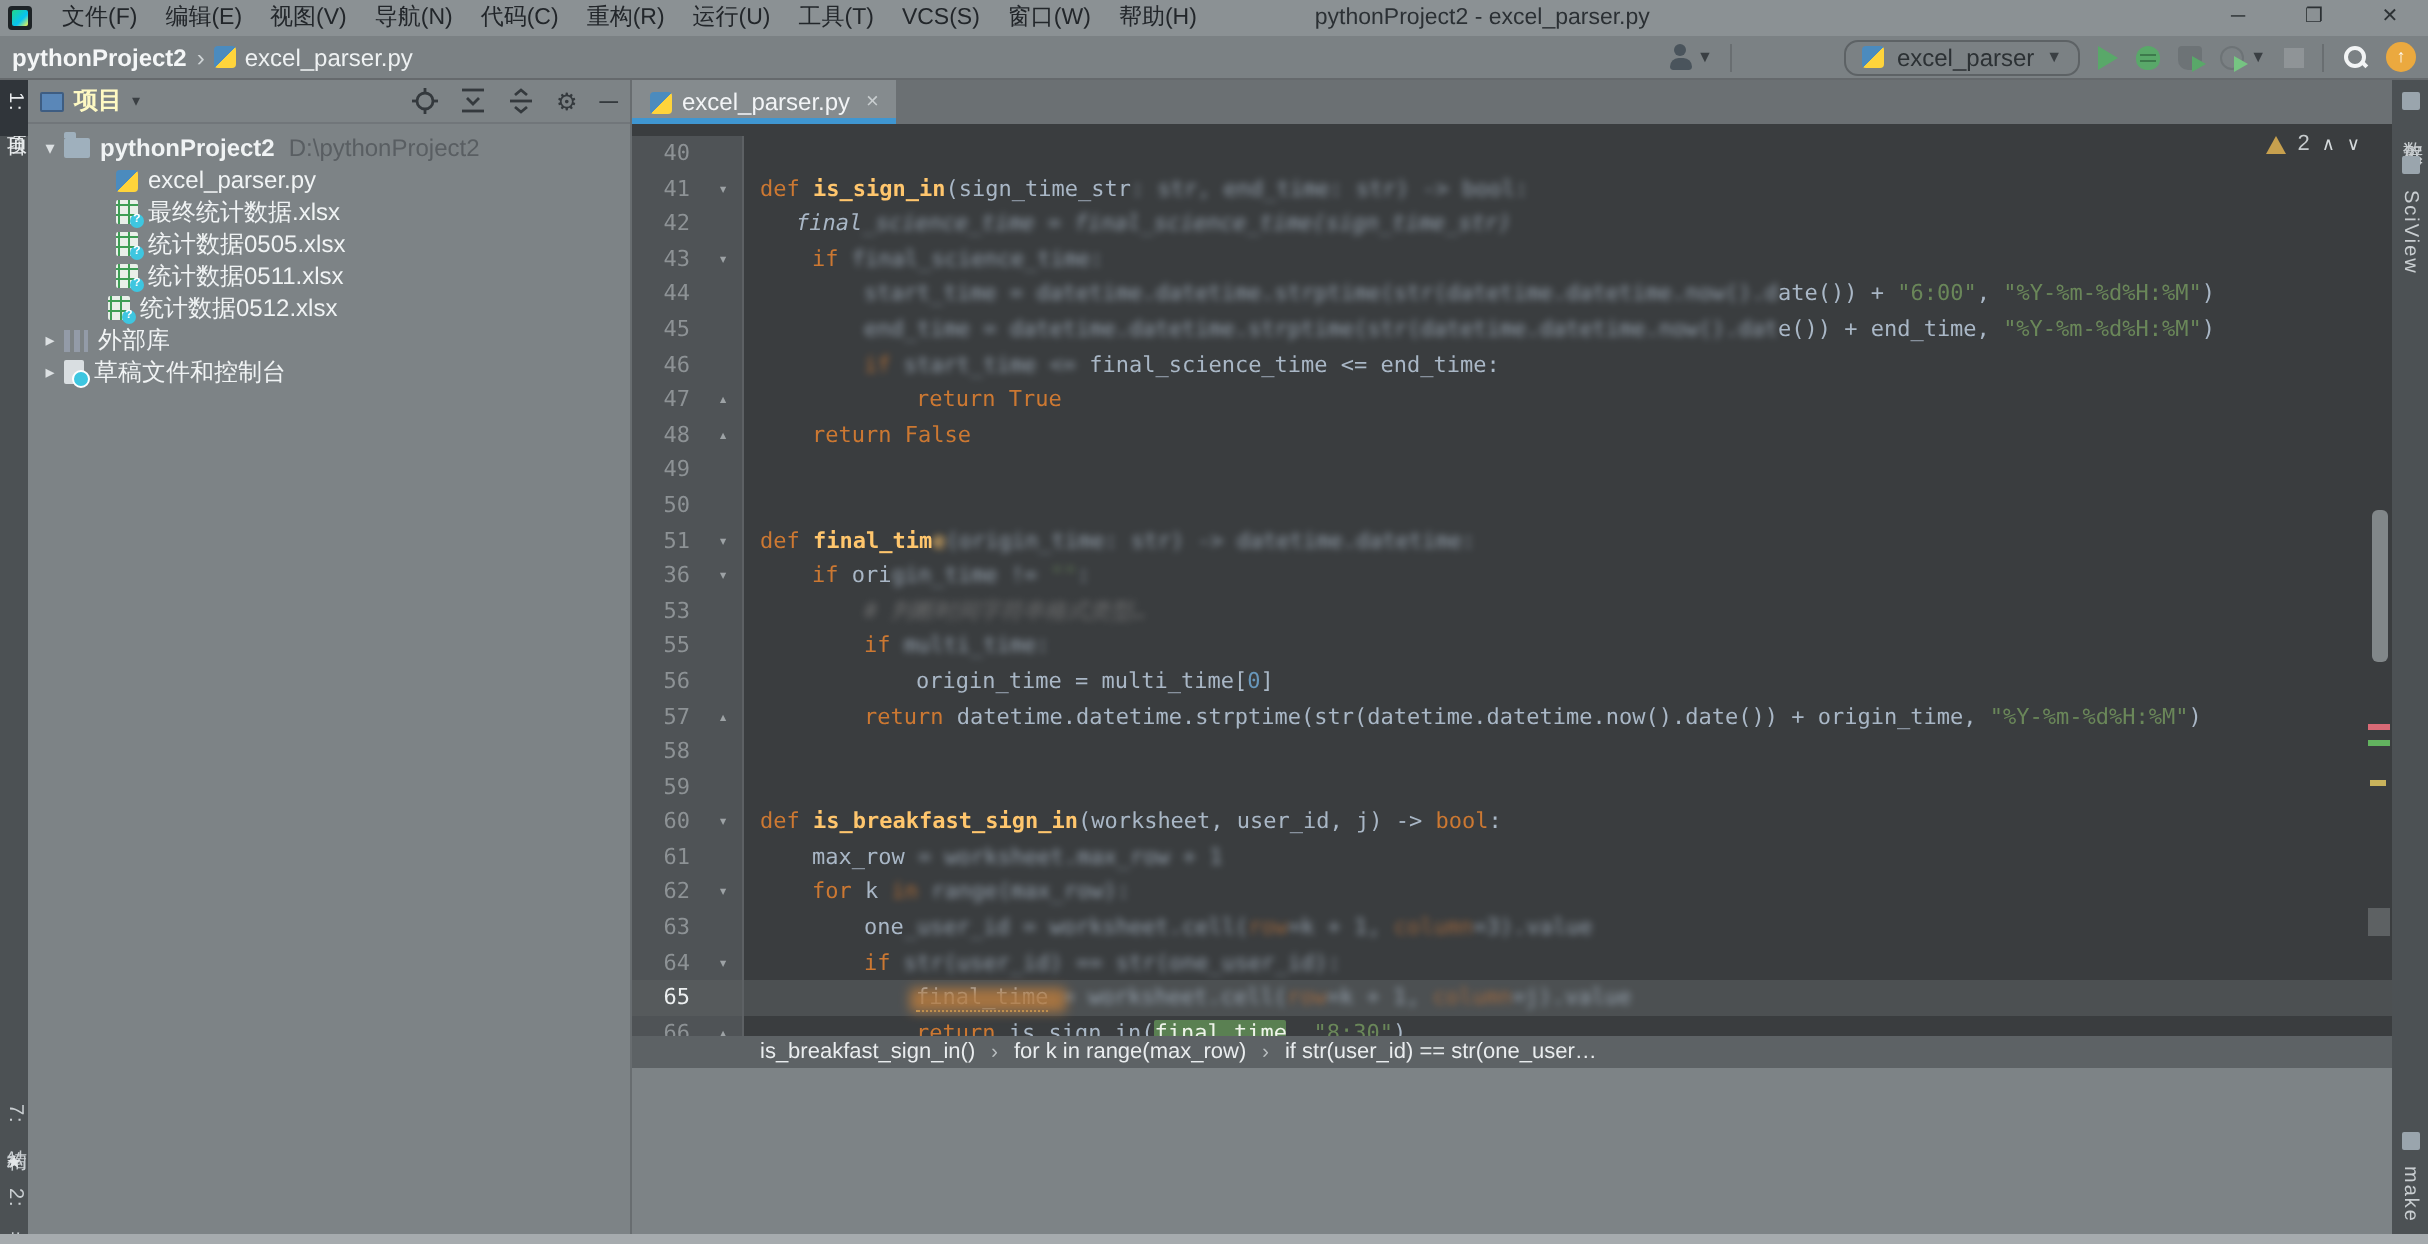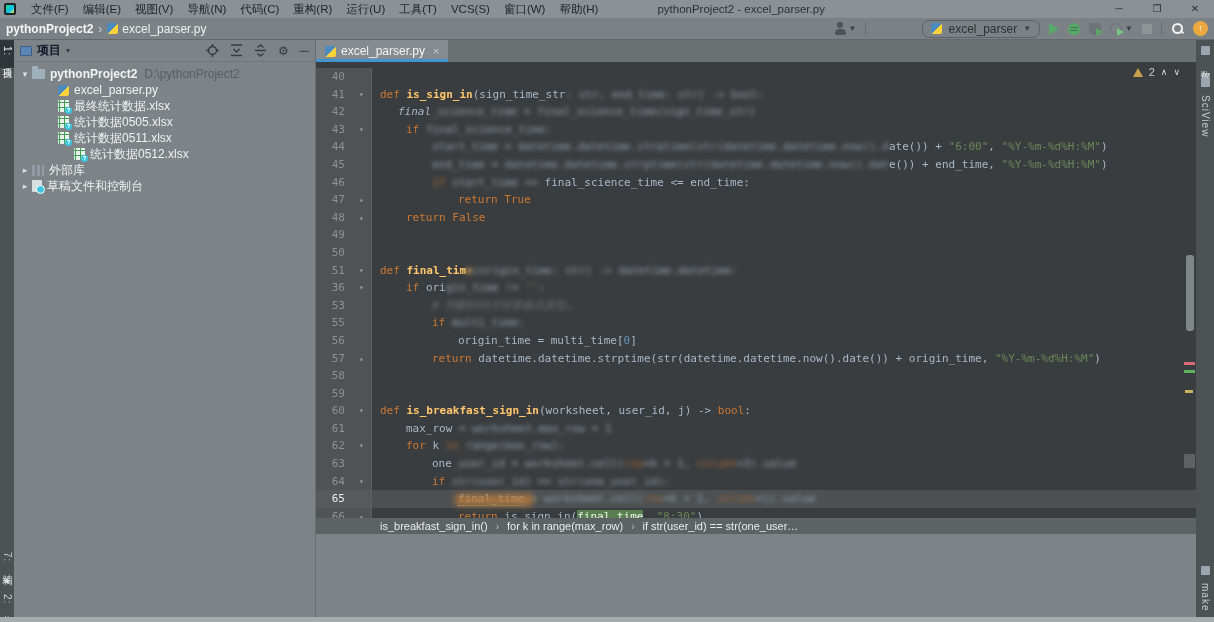--- a/index.html
+++ b/index.html
@@ -49,21 +49,21 @@
   .leftbar { width:14px; background:#4c5154; display:flex; flex-direction:column; align-items:center; color:#c9ced1; font-size:10px; }
   .vlabel { writing-mode:vertical-rl; text-orientation:mixed; padding:6px 0; white-space:nowrap; letter-spacing:1px; }
   .vlabel.active { background:#30353a; color:#e8ebed; }
   .lb-bottom { margin-top:auto; display:flex; flex-direction:column; align-items:center; }
   .star { font-size:9px; color:#e4e7e9; padding:2px 0; }
 
   
   .project { width:302px; background:#7d8386; display:flex; flex-direction:column; border-right:1px solid #686d70; }
   .proj-header { height:22px; display:flex; align-items:center; padding:0 6px; font-size:12px; color:#1f2428; border-bottom:1px solid #71767a; }
   .pp-ico { width:12px; height:10px; background:#5a87b8; border:1px solid #3e5d82; border-radius:1px; margin-right:5px; }
-  .proj-title { font-weight:bold; color:#0f172a; }
+  .proj-title { font-weight:bold; color:#fef9c3; }
   .ph-icons { margin-left:auto; display:flex; align-items:center; gap:11px; }
   .ph-icons svg { display:block; }
   .gear { font-size:12px; color:#34393d; line-height:12px; }
   .minus { font-size:13px; color:#34393d; font-weight:bold; }
   .tree { padding-top:4px; font-size:12px; color:#f0f3f4; }
   .tree-row { height:16px; display:flex; align-items:center; white-space:nowrap; cursor:default; }
   .chev { width:10px; text-align:center; font-size:9px; color:#dce0e2; flex:none; }
   .tree-label b { font-weight:bold; }
   .tree-path { color:#595e62; margin-left:7px; }
   .ico { flex:none; margin:0 5px 0 2px; }
@@ -233,21 +233,21 @@
         <div class="tree-row" style="padding-left: 32px;">
           <span class="chev"></span>
           <span class="ico ico-xlsx"></span>
           <span class="tree-label">统计数据0505.xlsx</span>
         </div>
         <div class="tree-row" style="padding-left: 32px;">
           <span class="chev"></span>
           <span class="ico ico-xlsx"></span>
           <span class="tree-label">统计数据0511.xlsx</span>
         </div>
-        <div class="tree-row" style="padding-left: 48px;">
+        <div class="tree-row" style="padding-left: 28px;">
           <span class="chev"></span>
           <span class="ico ico-xlsx"></span>
           <span class="tree-label">统计数据0512.xlsx</span>
         </div>
         <div class="tree-row" style="padding-left: 6px;">
           <span class="chev">▸</span>
           <span class="ico ico-lib"></span>
           <span class="tree-label">外部库</span>
         </div>
         <div class="tree-row" style="padding-left: 6px;">

